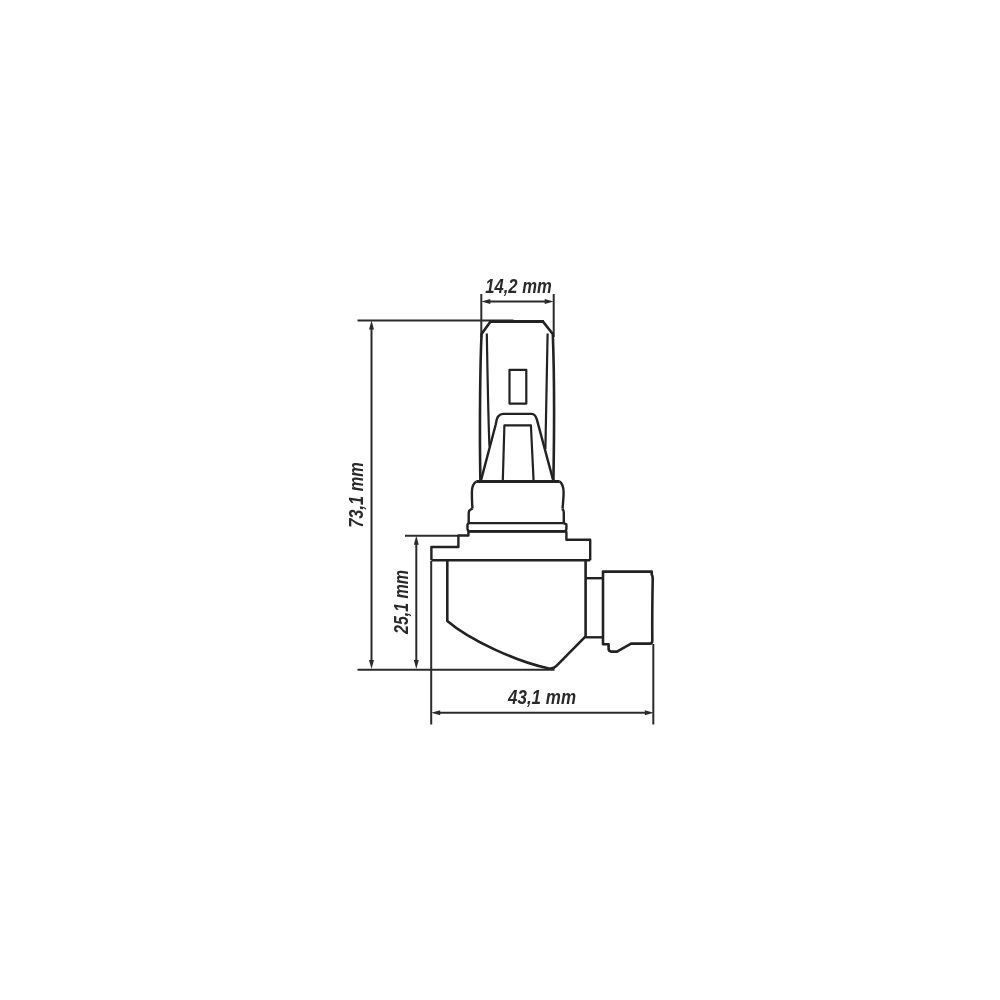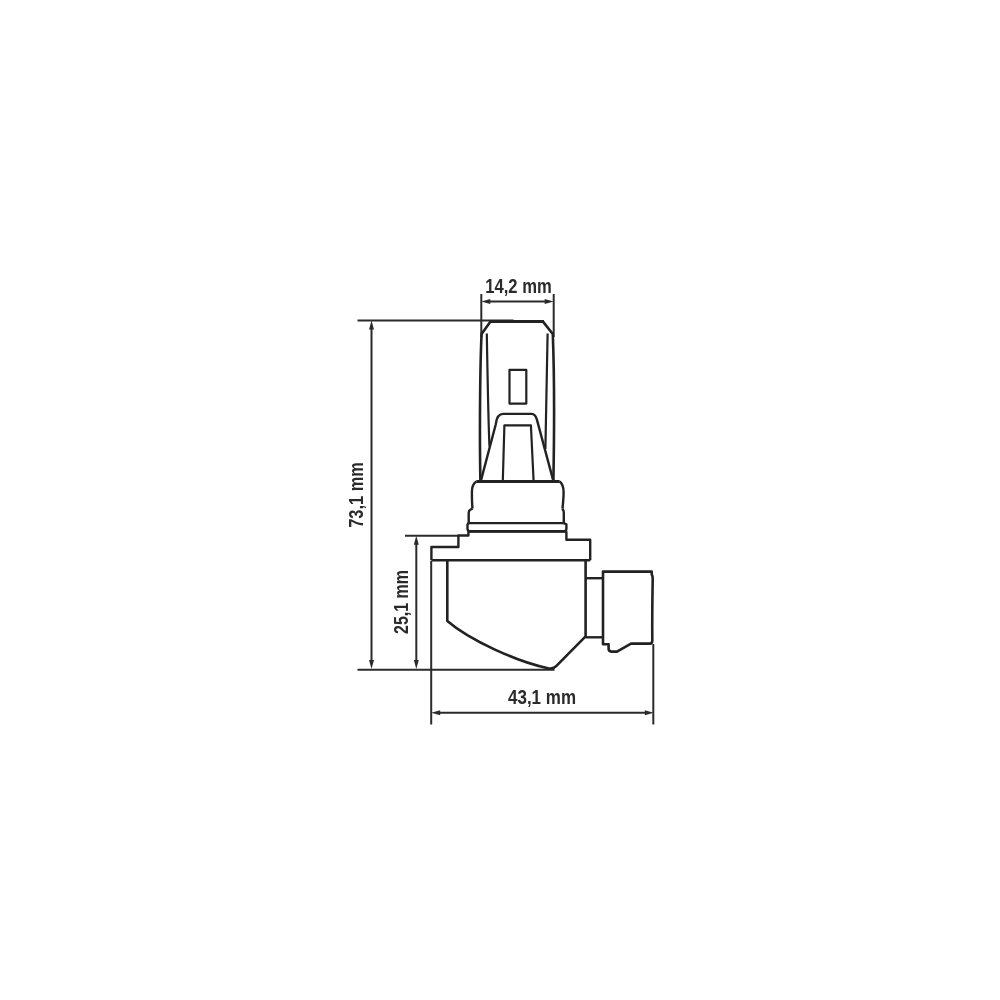--- a/index.html
+++ b/index.html
@@ -1,16 +1,16 @@
 <!DOCTYPE html>
 <html><head>
 <meta charset="utf-8">
 <style>
   html,body{margin:0;padding:0;background:#ffffff;}
-  .page{width:1000px;height:1000px;background:#ffffff;position:relative;overflow:hidden;}
+  .page{width:1000px;height:1000px;background:#ffffff;position:relative;overflow:hidden;font-style:italic;}
   text{font-family:"Liberation Sans",sans-serif;font-weight:bold;fill:#2a2a2a;}
 </style>
 </head>
 <body>
 
 <div class="page">
 
 <svg width="1000" height="1000" viewBox="0 0 1000 1000" style="filter:blur(0.45px)">
 
   <rect x="0" y="0" width="1000" height="1000" fill="#ffffff"></rect>

